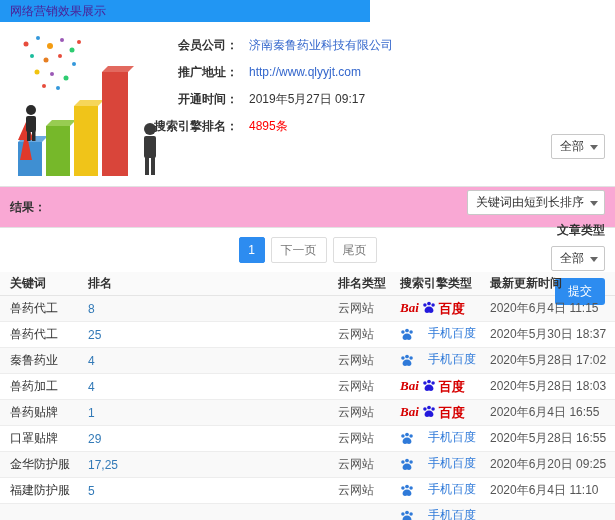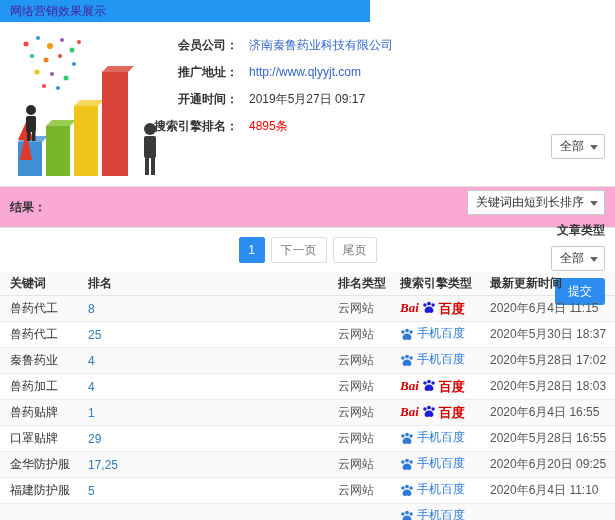--- a/index.html
+++ b/index.html
@@ -48,21 +48,21 @@
     font-weight:bold; color:#333; }
   .row { height:26px; border-bottom:1px solid #ededed; }
   .row:nth-child(odd) { background:#f9f9f9; }
   .cell-keyword { color:#333; }
   .cell-rank a, .cell-rank { color:#337ab7; cursor:pointer; text-decoration:none; }
   .cell-type, .cell-time { color:#555; }
   .baidu-logo { display:inline-flex; align-items:flex-start; gap:3px; }
   .bai-latin { color:#d60000; font-weight:bold; font-style:italic;
     font-family:"Liberation Serif","DejaVu Serif",serif; font-size:13px; }
   .bai-cn { color:#d60000; font-weight:bold; font-size:13px; }
-  .shouji-logo { display:inline-flex; align-items:center; gap:3px; }
+  .shouji-logo { display:inline-flex; align-items:center; gap:14px; }
   .shouji-text { color:#2f7ad9; font-size:12px; }
   svg.paw { display:inline-block; vertical-align:middle; }
 </style>
 </head>
 <body>
 
 <div class="titlebar">
   <span>网络营销效果展示</span>
 </div>
 

